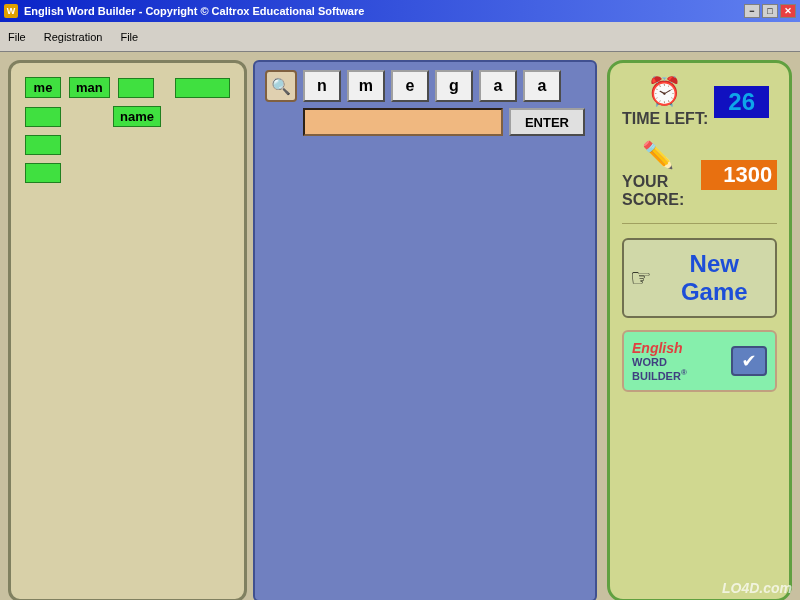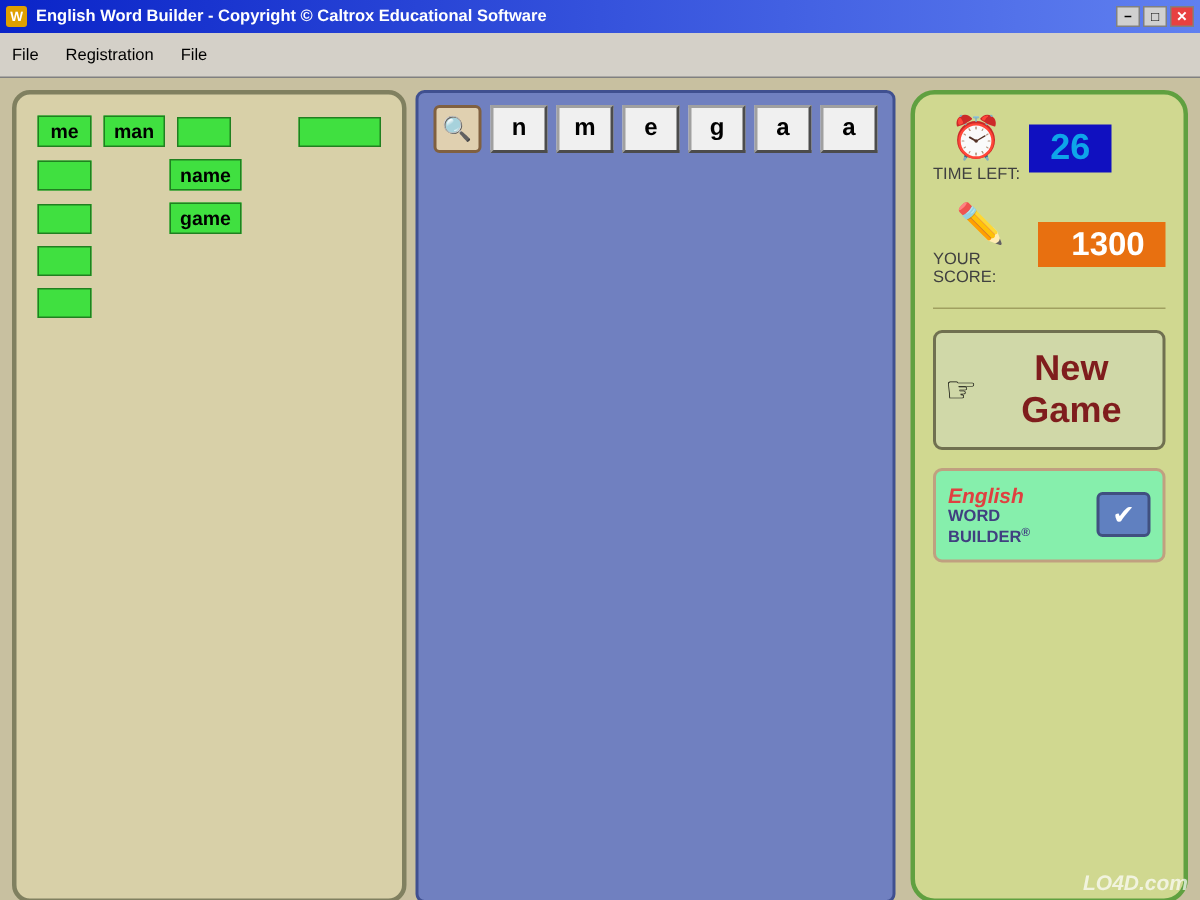--- a/index.html
+++ b/index.html
@@ -204,22 +204,22 @@
 
     .icon-clock {
       font-size: 28px;
     }
 
     .icon-pencil {
       font-size: 26px;
     }
 
     .score-label {
-      font-size: 11px;
-      font-weight: normal;
+      font-size: 16px;
+      font-weight: bold;
       color: #404040;
     }
 
     .score-value-blue {
       background: #1010c0;
       color: #0ea5e9;
       font-size: 24px;
       font-weight: bold;
       padding: 2px 4px;
       min-width: 55px;
@@ -252,21 +252,21 @@
       cursor: pointer;
       display: flex;
       align-items: center;
       justify-content: center;
       gap: 8px;
     }
 
     .new-game-text {
       font-size: 24px;
       font-weight: bold;
-      color: #7f1d1d;
+      color: #1d4ed8;
     }
 
     .finger-icon {
       font-size: 24px;
     }
 
     
     .brand-section {
       background: #86efac;
       border: 2px solid #c0a080;
@@ -361,25 +361,20 @@
         <div style="flex:1"></div>
         <div class="word-cell empty wider"></div>
       </div>
 
       <div class="word-row">
         <div class="word-cell empty"></div>
         <div style="min-width:36px"></div>
         <div class="word-cell">name</div>
       </div>
 
-      <div class="word-row">
-        <div class="word-cell empty"></div>
-        <div style="min-width:36px"></div>
-        <div class="word-cell">game</div>
-      </div>
 
       <div class="word-row">
         <div class="word-cell empty"></div>
       </div>
 
       <div class="word-row">
         <div class="word-cell empty"></div>
       </div>
 
     </div>
@@ -389,20 +384,25 @@
         <div class="magnify-btn">
           <span>🔍</span>
         </div>
         <div class="letter-btn">n</div>
         <div class="letter-btn">m</div>
         <div class="letter-btn">e</div>
         <div class="letter-btn">g</div>
         <div class="letter-btn">a</div>
         <div class="letter-btn">a</div>
       </div>
+      <div class="letter-row">
+        <div style="width:32px; min-width:32px;"></div>
+        <input class="word-input" type="text" style="height: 28px; min-width: 200px; border: 2px inset rgb(128, 96, 64); background: rgb(240, 184, 128);">
+        <button class="enter-btn">ENTER</button>
+      </div>
     </div>
 
   </div>
 
   <div class="right-panel">
 
     <div class="score-section">
       <div class="time-row">
         <div style="display:flex;flex-direction:column;align-items:center;gap:2px;">
           <span class="icon-clock">⏰</span>

